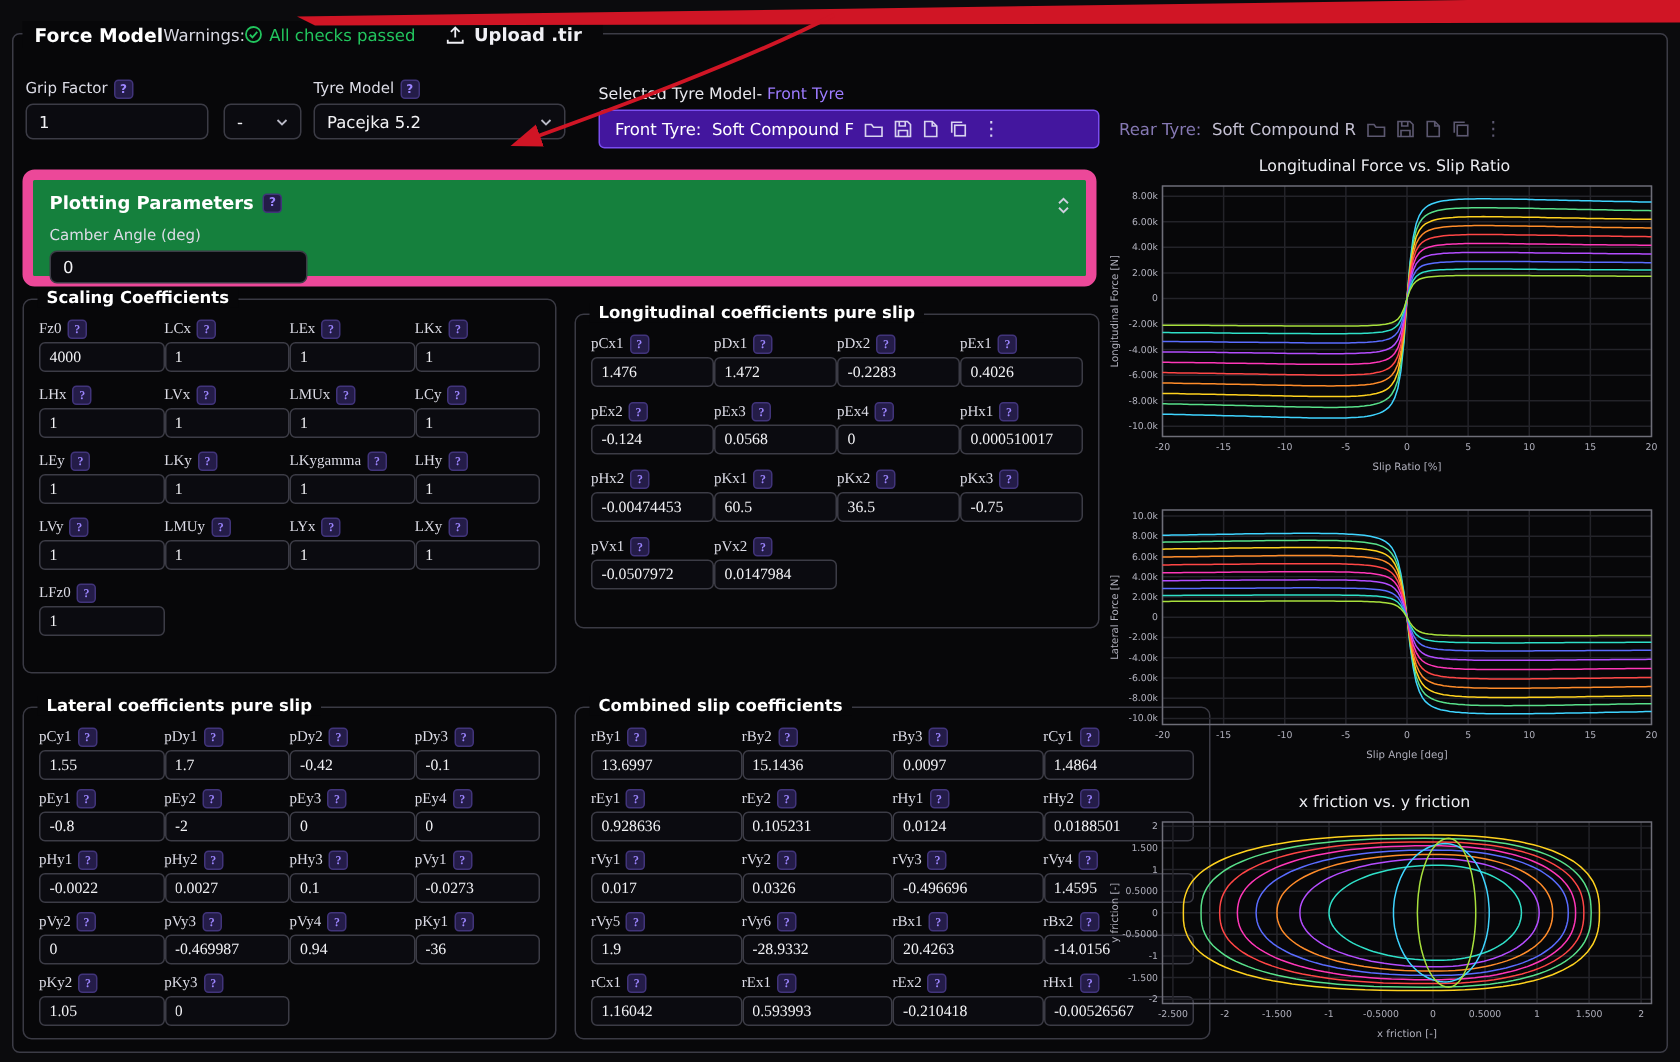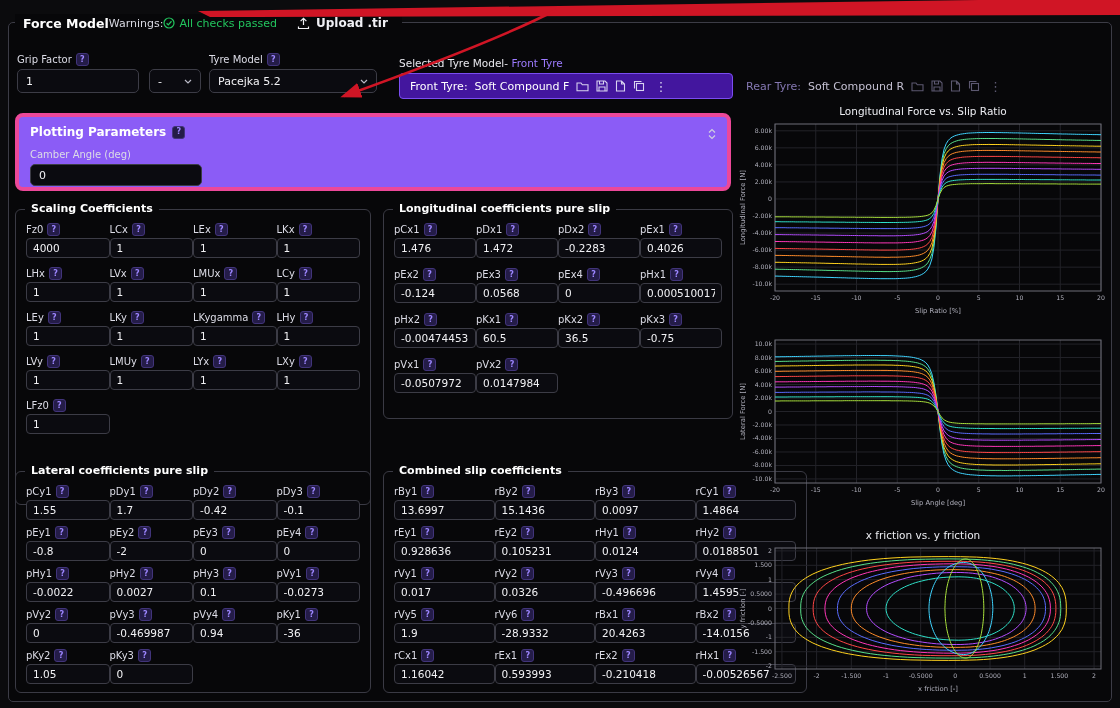--- a/index.html
+++ b/index.html
@@ -28,29 +28,29 @@
   .front-row{position:absolute;display:flex;align-items:center;gap:7px;padding:0 10px;
        background:#43169e;border:1px solid #7a4df0;border-radius:4px;box-sizing:border-box;
        font-size:11px;color:#ffffff;cursor:pointer;}
   .front-row .tname{color:#fff;}
   .rear-row{position:absolute;display:flex;align-items:center;gap:7px;font-size:11px;}
   .rear-row .tlabel{color:#8578b3;}
   .rear-row .tname{color:#c4c0d2;}
   .rear-row svg,.rear-row .kebab{color:#5c5870;}
   .icon-btn{display:inline-flex;align-items:center;cursor:pointer;color:#d8d2f0;}
   .kebab{font-size:13px;line-height:1;cursor:pointer;padding:0 2px;color:#d8d2f0;}
-  .panel{position:absolute;border:4px solid #ec4899;border-radius:8px;background:#8b5cf6;box-sizing:border-box;}
+  .panel{position:absolute;border:7px solid #ec4899;border-radius:8px;background:#15803d;box-sizing:border-box;}
   .panel-title{position:absolute;left:11px;top:8px;font-size:12px;font-weight:700;color:#fff;
        display:flex;align-items:center;gap:6px;}
   .unfold{position:absolute;right:10px;top:8px;cursor:pointer;color:#cfcfe0;}
   .fieldset{position:absolute;border:1px solid #3a3a44;border-radius:6px;box-sizing:border-box;
        padding:13px 10px 8px 10px;}
   .fs-legend{position:absolute;top:-8px;left:9px;background:#070709;padding:0 6px;font-size:11px;
        font-weight:700;color:#fff;white-space:nowrap;}
-  .fields{display:grid;grid-template-columns:repeat(4,1fr);column-gap:0;align-content:flex-start;}
+  .fields{display:grid;grid-template-columns:repeat(4,1fr);column-gap:0;align-content:flex-start;font-family:Liberation Serif, serif;}
   .field{display:flex;flex-direction:column;gap:2px;}
   .flabel{display:flex;align-items:center;gap:4px;font-size:10px;color:#dcdce6;height:13px;white-space:nowrap;}
   .finput{width:100%;box-sizing:border-box;height:20px;background:#0b0b10;border:1px solid #3c3c46;
        border-radius:4px;color:#f2f2f5;font-size:10.5px;padding:0 6px;font-family:inherit;}
   .chart{position:absolute;width:372px;}
   .chart-title{height:14px;text-align:center;font-size:10.5px;color:#ecedf2;}
   svg text{font-family:"DejaVu Sans","Liberation Sans",sans-serif;}
   .annot{position:absolute;left:0;top:0;pointer-events:none;z-index:99;}
 </style>
 </head>
@@ -168,21 +168,21 @@
       <svg width="10" height="12" viewBox="0 0 10 12">
           <path d="M2 4.5 L5 1.5 L8 4.5 M2 7.5 L5 10.5 L8 7.5" fill="none" stroke="currentColor" stroke-width="1.2"></path>
         </svg>
     </span>
     <div class="lab" style="left:11px;top:32px;">
       <span>Camber Angle (deg)</span>
     </div>
     <input class="tinput" style="left: 11px; top: 47px; width: 172px; height: 22px;" value="0">
   </div>
 
-  <div class="fieldset" style="left:6px;top:186px;width:356px;height:296px;">
+  <div class="fieldset" style="left:6px;top:176px;width:356px;height:250px;">
     <div class="fs-legend">Scaling Coefficients</div>
     <div class="fields" style="row-gap:9px;">
         <div class="field">
           <div class="flabel">
             <span>Fz0</span>
             <span class="qbadge">?</span>
           </div>
           <input class="finput" value="4000" style="">
         </div>
         <div class="field">

